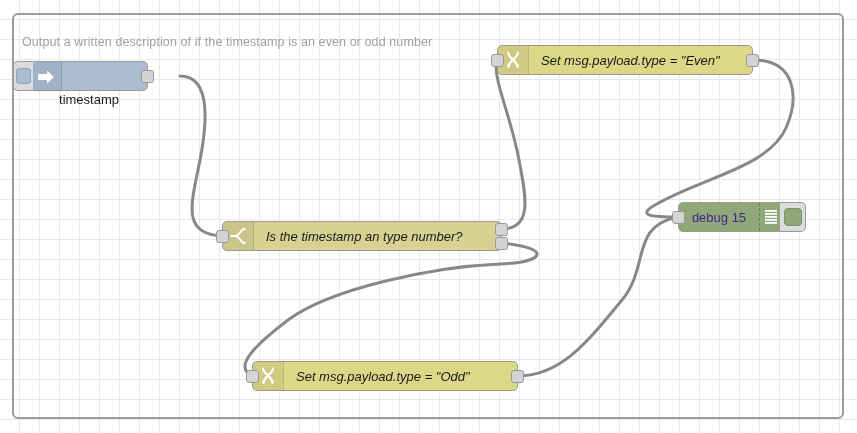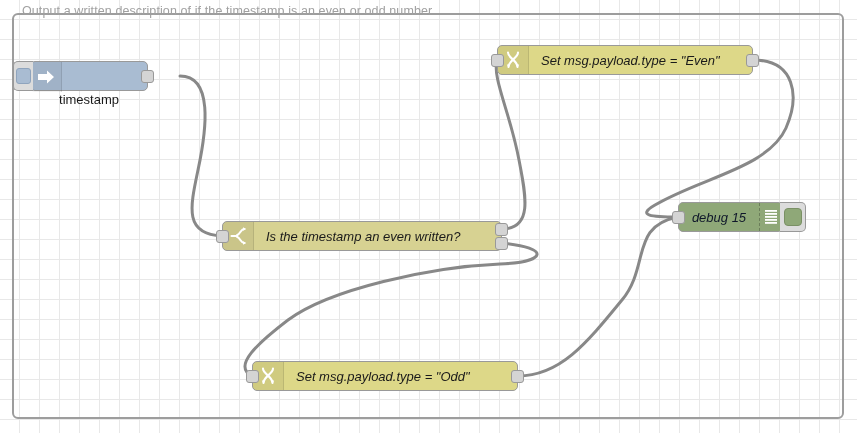--- a/index.html
+++ b/index.html
@@ -30,21 +30,21 @@
     height: 406px;
     border: 2px solid #9d9d9d;
     border-radius: 6px;
     box-sizing: border-box;
     background: transparent;
     pointer-events: none;
   }
   .group-label {
     position: absolute;
     left: 22px;
-    top: 4px;
+    top: 35px;
     font-size: 12.5px;
     color: #a0a0a0;
     letter-spacing: .1px;
     white-space: nowrap;
   }
 
   
   #wires {
     position: absolute;
     left: 0; top: 0;
@@ -148,23 +148,22 @@
   
   .node-debug {
     left: 678px;
     top: 202px;
     width: 105px;
     background: #8fa878;
     border-radius: 5px;
   }
   .node-debug .node-label {
     justify-content: center;
-    font-style: italic;
     font-size: 13px;
-    color: #0f172a;
+    color: #4c1d95;
     padding: 0 8px;
   }
   .debug-lines {
     width: 22px;
     flex: 0 0 22px;
     display: flex;
     align-items: center;
     justify-content: center;
     border-left: 1px dashed rgba(0,0,0,0.25);
   }
@@ -244,21 +243,21 @@
   </div>
 
   <div class="node node-switch">
     <div class="node-icon-cell">
       <svg class="icon-svg" width="18" height="18" viewBox="0 0 18 18">
         <path d="M15.5 2 C11.5 2 12 6.5 8 8.2 M15.5 16 C11.5 16 12 11.5 8 9.8 M8 9 H2.5" stroke="#ffffff" stroke-width="2.1" fill="none" stroke-linecap="round"></path>
         <path d="M14 0.3 L17 2 L14 3.7 Z" fill="#ffffff"></path>
         <path d="M14 14.3 L17 16 L14 17.7 Z" fill="#ffffff"></path>
       </svg>
     </div>
-    <div class="node-label italic-label">Is the timestamp an even written?</div>
+    <div class="node-label italic-label">Is the timestamp an type number?</div>
     <div class="port" style="left:-7px; top:8px;"></div>
     <div class="port" style="right:-7px; top:1px;"></div>
     <div class="port" style="right:-7px; top:15px;"></div>
   </div>
 
   <div class="node node-change node-change-even">
     <div class="node-icon-cell">
       <svg class="icon-svg" width="18" height="18" viewBox="0 0 18 18">
         <path d="M4 1.5 C4 7 13.5 9.5 13.5 16" stroke="#ffffff" stroke-width="2.1" fill="none" stroke-linecap="round"></path>
         <path d="M14 1.5 C14 7 4.5 9.5 4.5 16" stroke="#ffffff" stroke-width="2.1" fill="none" stroke-linecap="round"></path>

